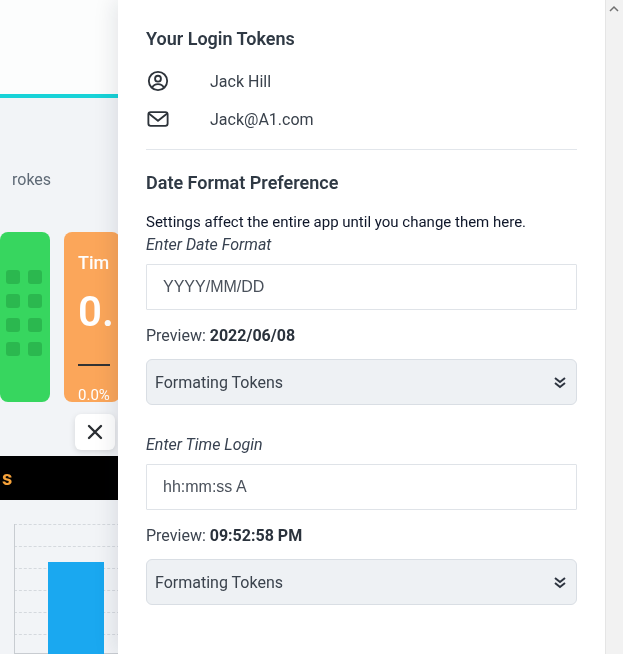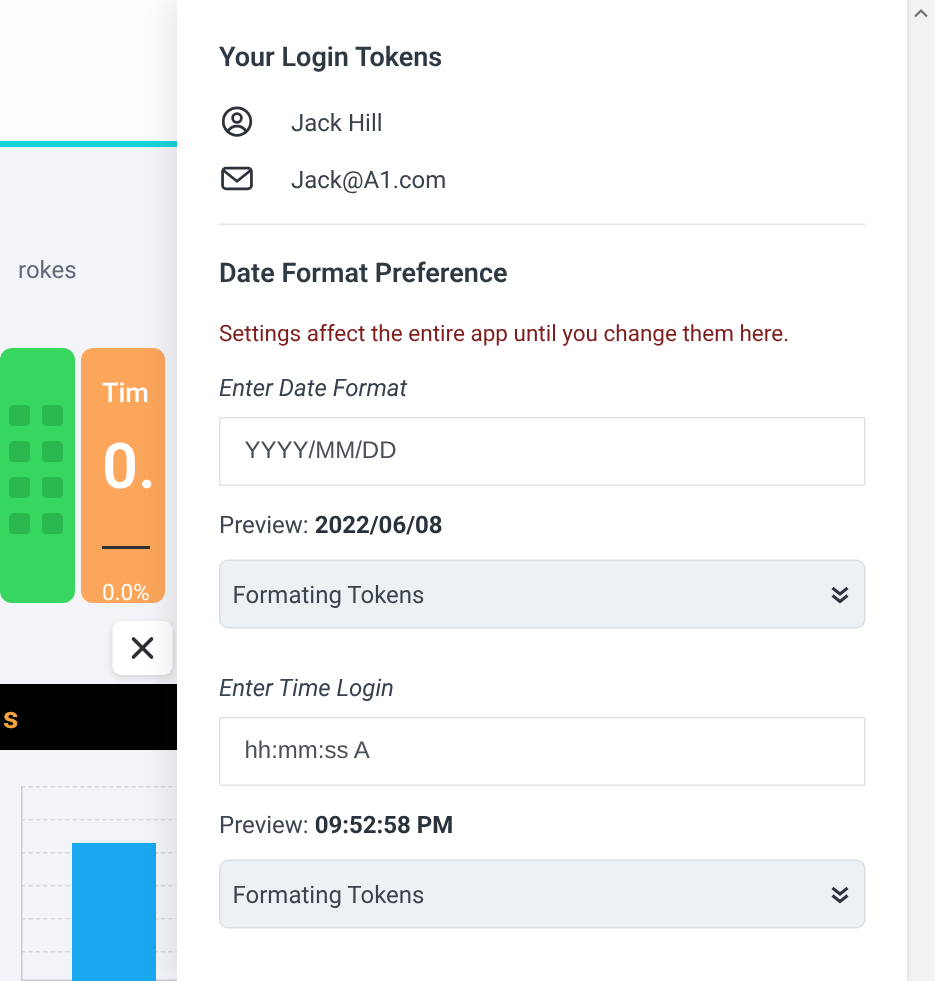--- a/index.html
+++ b/index.html
@@ -58,21 +58,21 @@
       top: 170px;
       color: #5f6a76;
       font-size: 16px;
       padding-left: 12px;
     }
     .cards-row {
       position: absolute;
       left: 0;
       top: 232px;
       display: flex;
-      gap: 4px;
+      gap: 14px;
     }
     .card-green {
       width: 50px;
       height: 170px;
       background: #37d65f;
       border-radius: 8px;
       position: relative;
     }
     .green-grid {
       position: absolute;
@@ -160,38 +160,38 @@
     }
     .panel h2 {
       font-size: 18px;
       font-weight: 600;
       color: #2f3944;
       margin-bottom: 20px;
     }
     .id-row {
       display: flex;
       align-items: center;
-      gap: 24px;
+      gap: 40px;
       color: #3a424c;
       font-size: 16px;
       margin-bottom: 14px;
     }
     .icon-wrap {
       width: 24px; height: 24px; display: flex; align-items: center; justify-content: center;
       color: #333;
     }
     .divider {
       border-top: 1px solid #e2e6eb;
       margin: 18px 0 22px 0;
     }
     .sub {
       font-size: 15px;
-      color: #7f1d1d;
+      color: #0f172a;
       margin-top: 8px;
-      margin-bottom: 18px;
+      margin-bottom: 4px;
     }
     .field-label {
       font-size: 16px;
       color: #374150;
       margin-bottom: 10px;
       font-style: italic;
     }
     .text-input {
       width: 100%;
       height: 46px;

